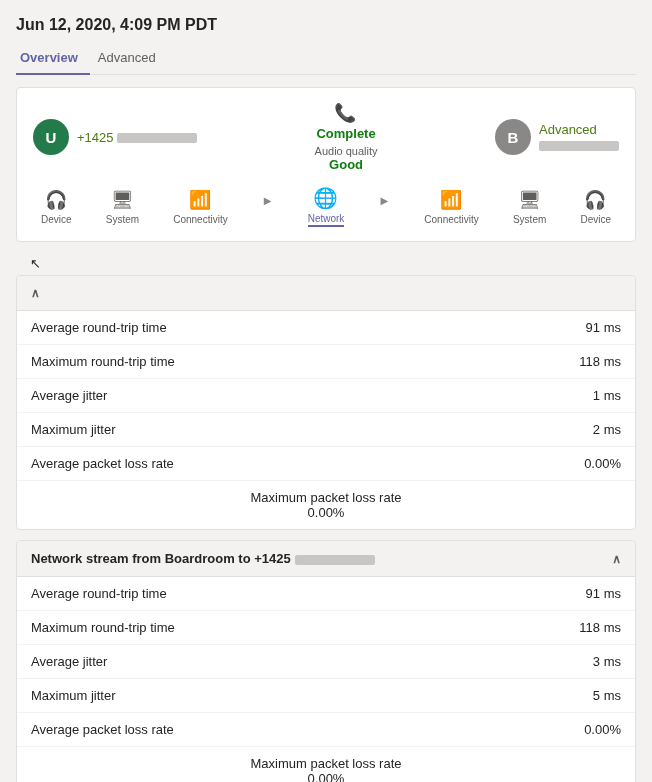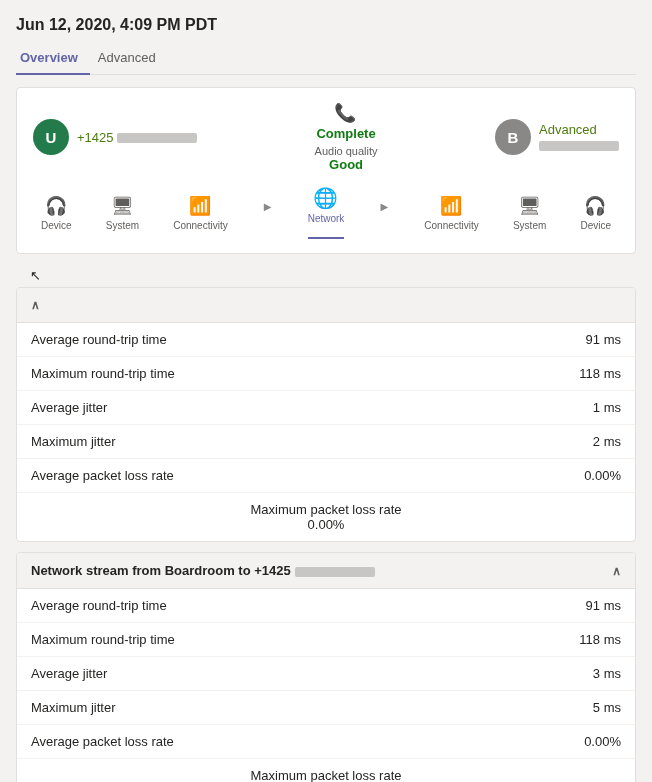--- a/index.html
+++ b/index.html
@@ -132,21 +132,21 @@
       color: #6264a7;
     }
     .signal-item .icon-shape {
       font-size: 18px;
     }
     .signal-item.active-node .icon-shape {
       color: #6264a7;
     }
     .signal-item.active-node .icon-label {
       border-bottom: 2px solid #6264a7;
-      padding-bottom: 13px;
+      padding-bottom: 1px;
     }
     .arrow-shape {
       font-size: 10px;
       color: #8a8886;
       padding: 0 2px;
       padding-bottom: 12px;
     }
     .section-card {
       background: #fff;
       border: 1px solid #e1dfdd;

